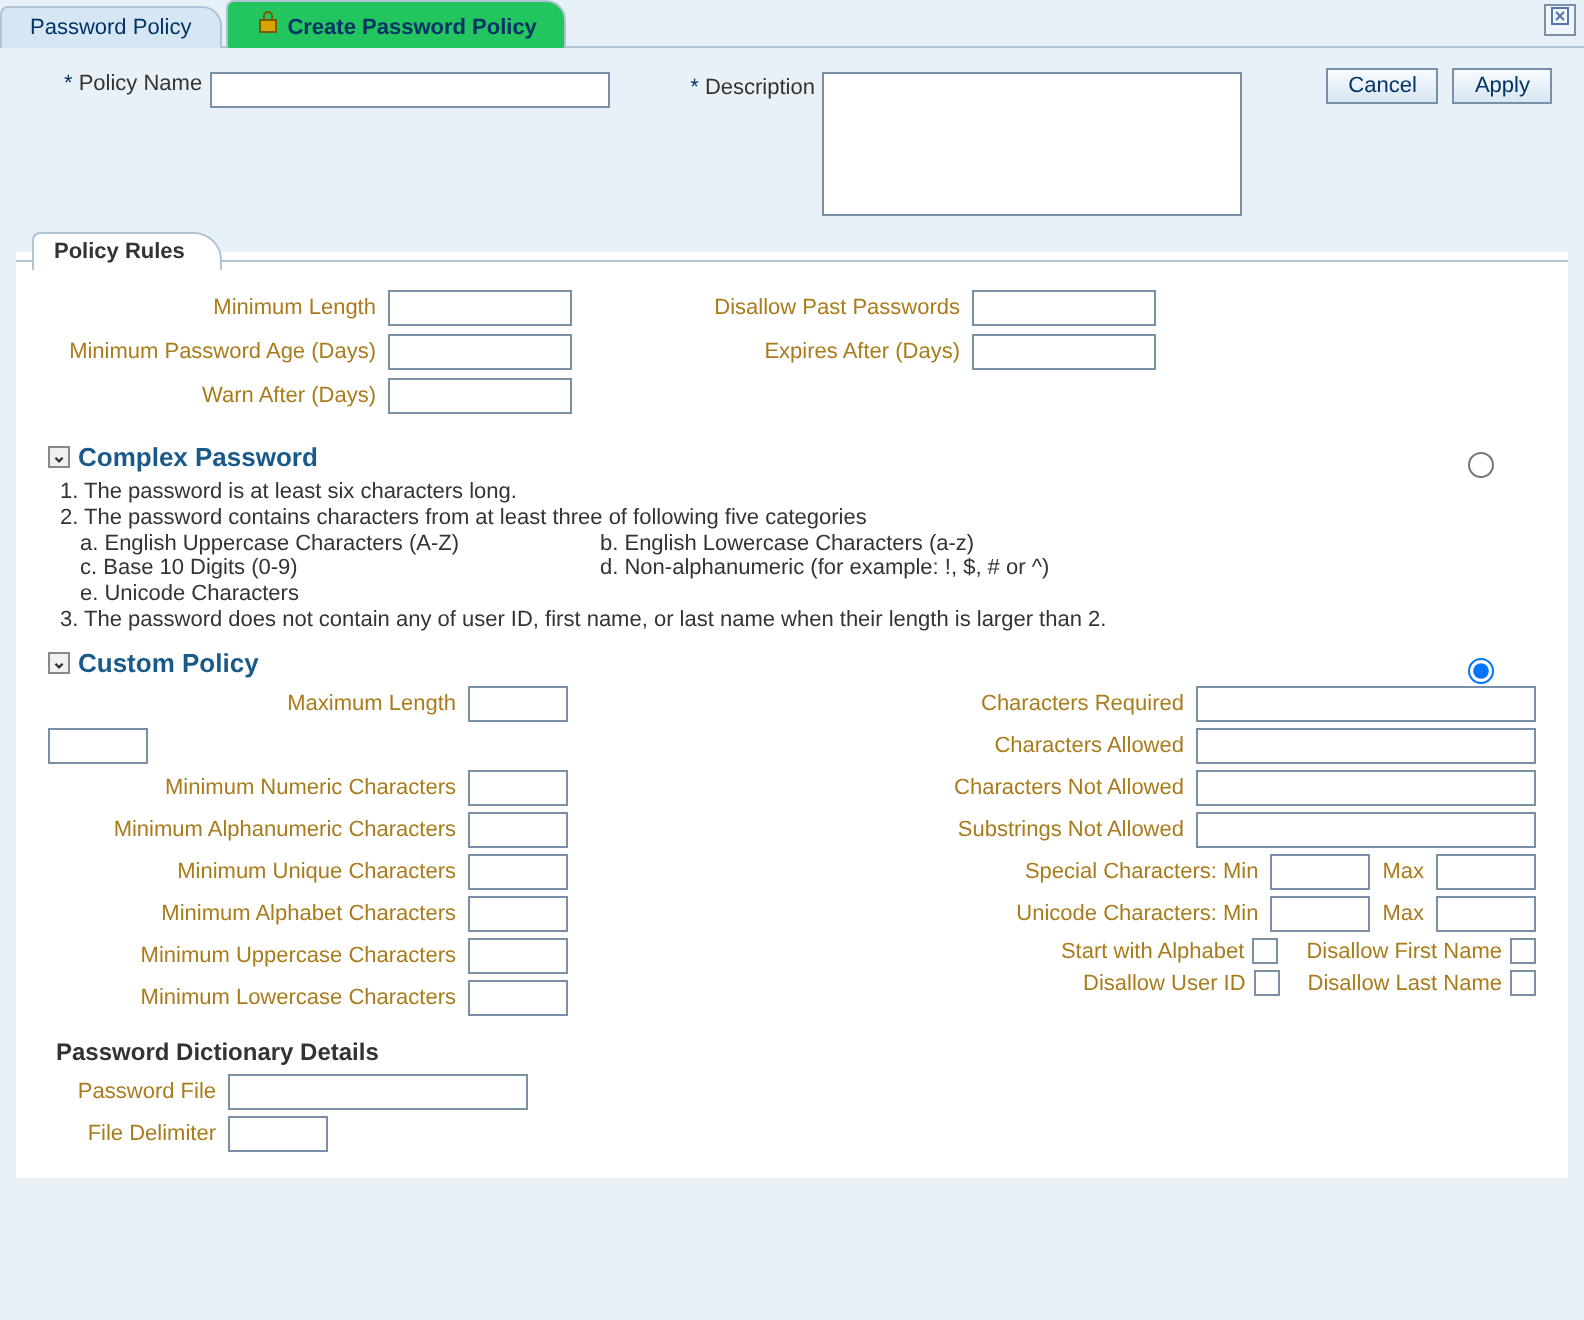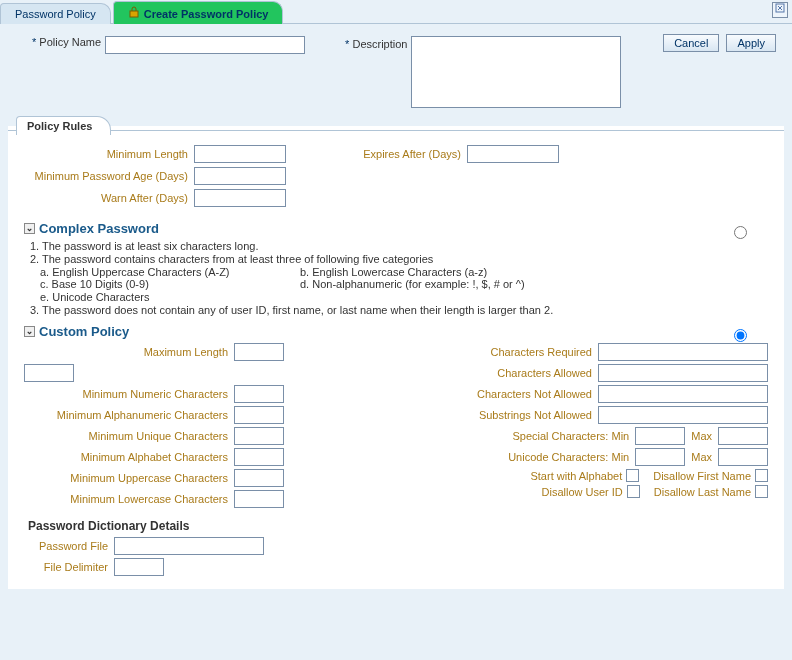--- a/index.html
+++ b/index.html
@@ -114,21 +114,21 @@
     padding: 3px 18px 3px 10px;
     font-weight: bold;
     color: #333;
   }
   .inner-content {
     border-top: 1px solid #b0c4d6;
     padding: 14px 16px 10px 16px;
   }
   .rules-grid {
     display: flex;
-    gap: 31px;
+    gap: 50px;
     margin-bottom: 10px;
   }
   .rules-col .line { display:flex; align-items:center; margin-bottom:4px; }
   .rules-col .line .lbl2 {
     width: 170px;
     text-align: right;
     color: #a97b1a;
     padding-right: 6px;
   }
   .rules-col .line input { width: 92px; }
@@ -247,20 +247,24 @@
             <span class="lbl2">Minimum Password Age (Days)</span>
             <input class="text" style="">
           </div>
         <div class="line">
             <span class="lbl2">Warn After (Days)</span>
             <input class="text" style="">
           </div>
       </div>
       <div class="rules-col">
         <div class="line">
+            <span class="lbl2" style="width:150px">Disallow Past Passwords</span>
+            <input class="text" style="">
+          </div>
+        <div class="line">
             <span class="lbl2" style="width:150px">Expires After (Days)</span>
             <input class="text" style="">
           </div>
       </div>
     </div>
 
     <div class="rel">
       <div class="section-hdr">
         <span class="disclose">⌄</span>
         <span>Complex Password</span>

